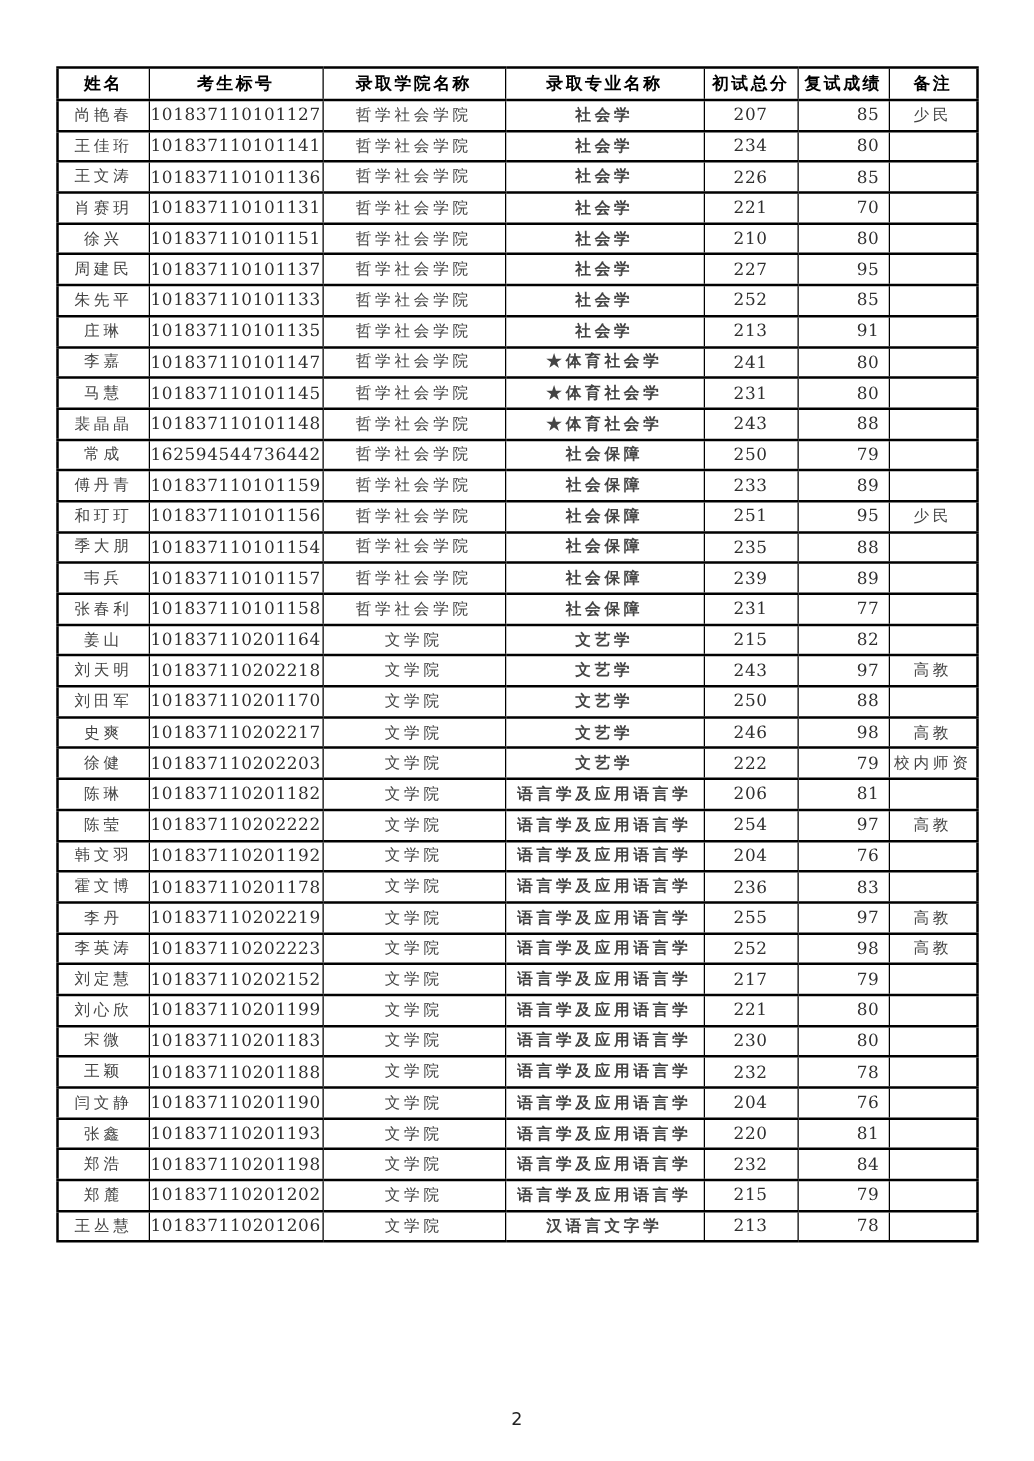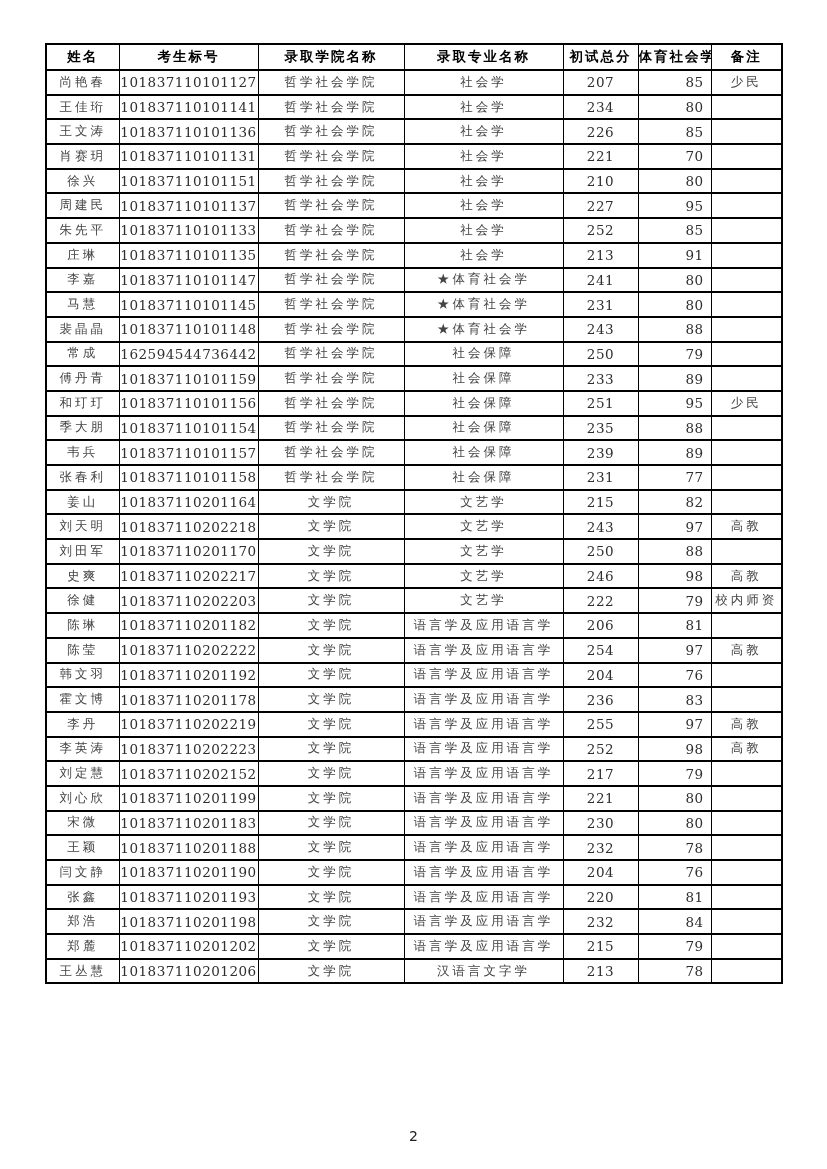--- a/index.html
+++ b/index.html
@@ -9,21 +9,21 @@
     font-family: "DejaVu Serif", "Liberation Serif", serif;
   }
   .page {
     position: relative;
     width: 827px; height: 1169px;
     background: #ffffff;
     overflow: hidden;
   }
   table.doc-table {
     position: absolute;
-    left: 45px; top: 43px;
+    left: 45px; top: 53px;
     width: 736px;
     border-collapse: collapse;
     table-layout: fixed;
     border: 2px solid #000;
   }
   th, td {
     border-left: 1px solid #000;
     border-right: 1px solid #000;
     border-top: 2px solid #000;
     border-bottom: 2px solid #000;
@@ -36,21 +36,21 @@
     height: 26px;
     font-size: 13.5px;
     font-weight: bold;
     color: #000;
     letter-spacing: 2px;
   }
   td { height: 24.7px; }
   .col-name   { width: 73px;  }
   .col-id     { width: 139px; }
   .col-college{ width: 146px; }
-  .col-major  { width: 159px; }
+  .col-major  { width: 159px; font-weight: bold; }
   .col-score1 { width: 75px; margin-left: 32px;  }
   .col-score2 { width: 73px; padding-left: 40px;  }
   .col-note   { width: 71px;  }
   td.col-name, td.col-college, td.col-major, td.col-note {
     font-size: 12.5px;
     color: #444;
     letter-spacing: 3px;
   }
   td.col-id, td.col-score1, td.col-score2 {
     font-size: 13.5px;
@@ -81,21 +81,21 @@
         <col class="col-score2">
       <col class="col-note">
     </colgroup>
     <thead>
       <tr>
           <th>姓名</th>
           <th>考生标号</th>
           <th>录取学院名称</th>
           <th>录取专业名称</th>
           <th>初试总分</th>
-          <th>体育社会学</th>
+          <th>复试成绩</th>
           <th>备注</th>
         </tr>
     </thead>
     <tbody>
         <tr>
           <td class="col-name">尚艳春</td>
           <td class="col-id">101837110101127</td>
           <td class="col-college">哲学社会学院</td>
           <td class="col-major">社会学</td>
           <td class="col-score1">207</td>

